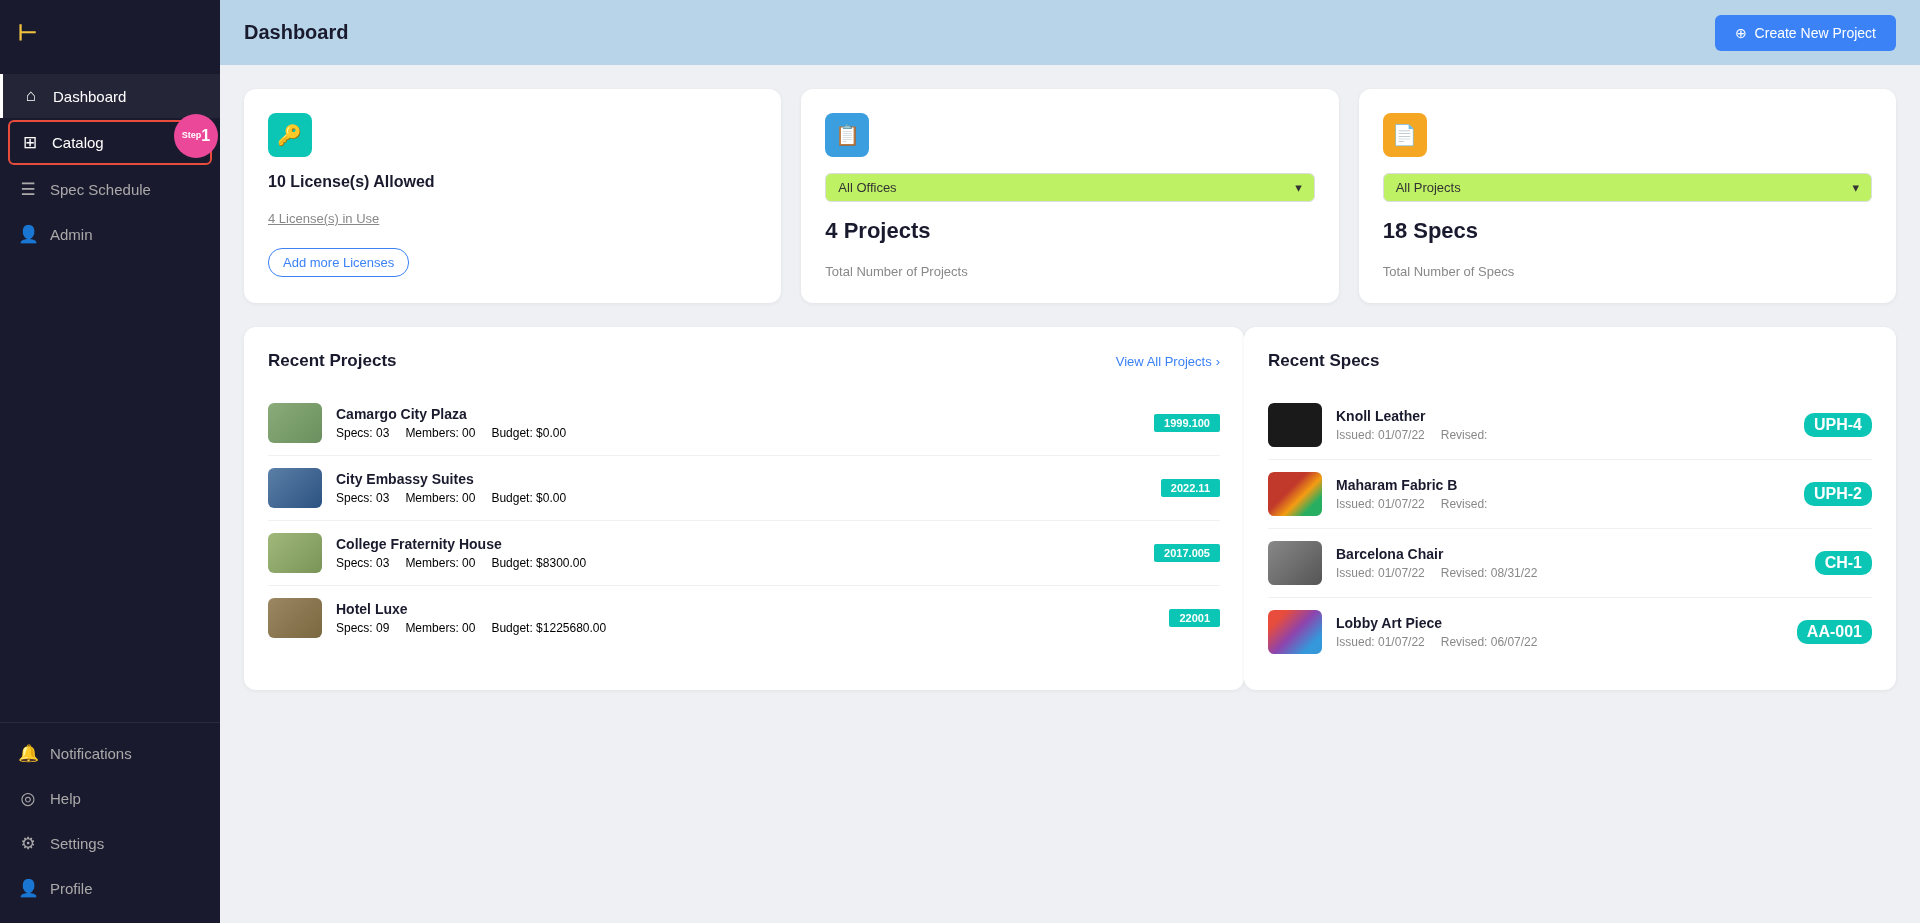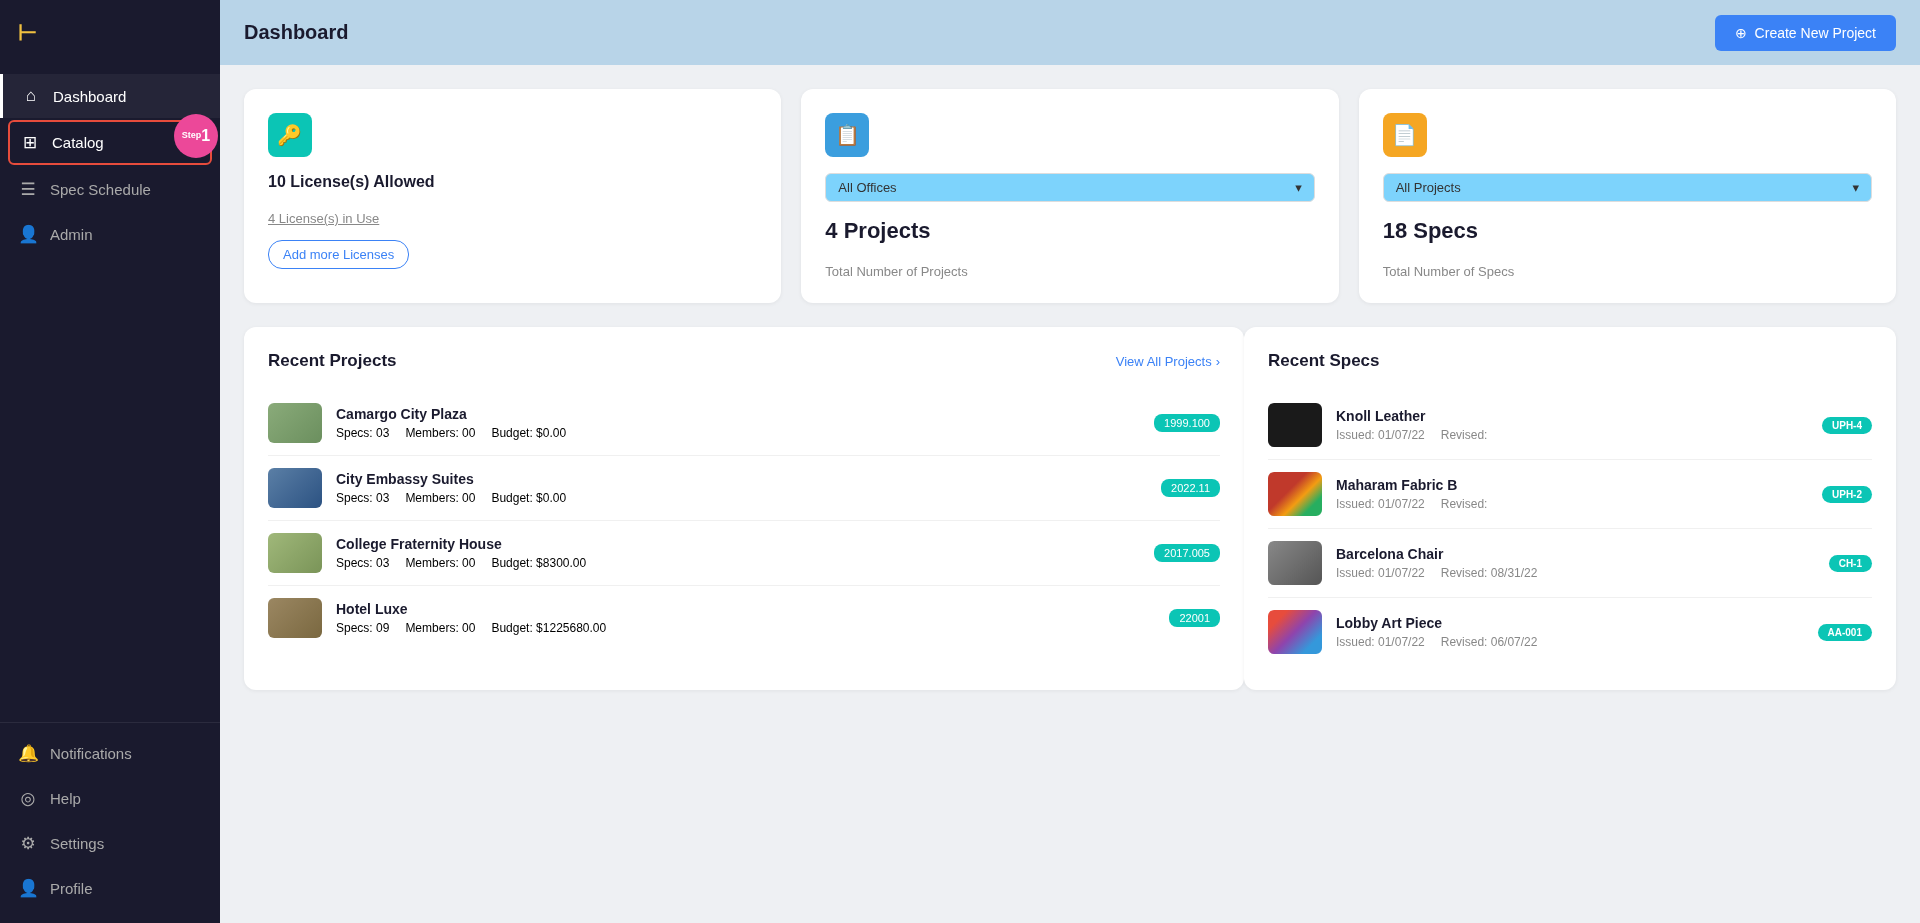--- a/index.html
+++ b/index.html
@@ -147,33 +147,34 @@
       text-decoration: underline;
     }
     .btn-add-licenses {
       border: 1px solid #3b82f6;
       color: #3b82f6;
       background: #fff;
       border-radius: 14px;
       padding: 6px 14px;
       font-size: 13px;
       cursor: pointer;
+      margin-top: 8px;
     }
     .stat-dropdown {
       display: flex;
       align-items: center;
       justify-content: space-between;
       border: 1px solid #ddd;
       border-radius: 6px;
       padding: 6px 12px;
       font-size: 13px;
       color: #333;
       cursor: pointer;
       margin-bottom: 16px;
-      background: #7dd3fc;
+      background: #bef264;
     }
     .stat-number {
       font-size: 22px;
       font-weight: 700;
       color: #1a1a2e;
       margin-bottom: 20px;
     }
     .stat-desc {
       font-size: 13px;
       color: #888;
@@ -239,24 +240,24 @@
     }
     .project-meta {
       font-size: 12px;
       color: #000000;
       display: flex;
       gap: 16px;
     }
     .project-badge {
       background: #0bc5b5;
       color: #fff;
-      border-radius: 8px;
+      border-radius: 2px;
       padding: 3px 10px;
       font-size: 11px;
-      font-weight: 400;
+      font-weight: 700;
       white-space: nowrap;
     }
 
     
     .spec-item {
       display: flex;
       align-items: center;
       gap: 14px;
       padding: 12px 0;
       border-bottom: 1px solid #f0f0f0;
@@ -280,21 +281,21 @@
       font-size: 12px;
       color: #888;
       display: flex;
       gap: 16px;
     }
     .spec-badge {
       background: #0bc5b5;
       color: #fff;
       border-radius: 10px;
       padding: 3px 10px;
-      font-size: 10px;
+      font-size: 16px;
       font-weight: 600;
       white-space: nowrap;
     }
 
     
     .content::-webkit-scrollbar { width: 6px; }
     .content::-webkit-scrollbar-track { background: transparent; }
     .content::-webkit-scrollbar-thumb { background: #ccc; border-radius: 3px; }
 
     

